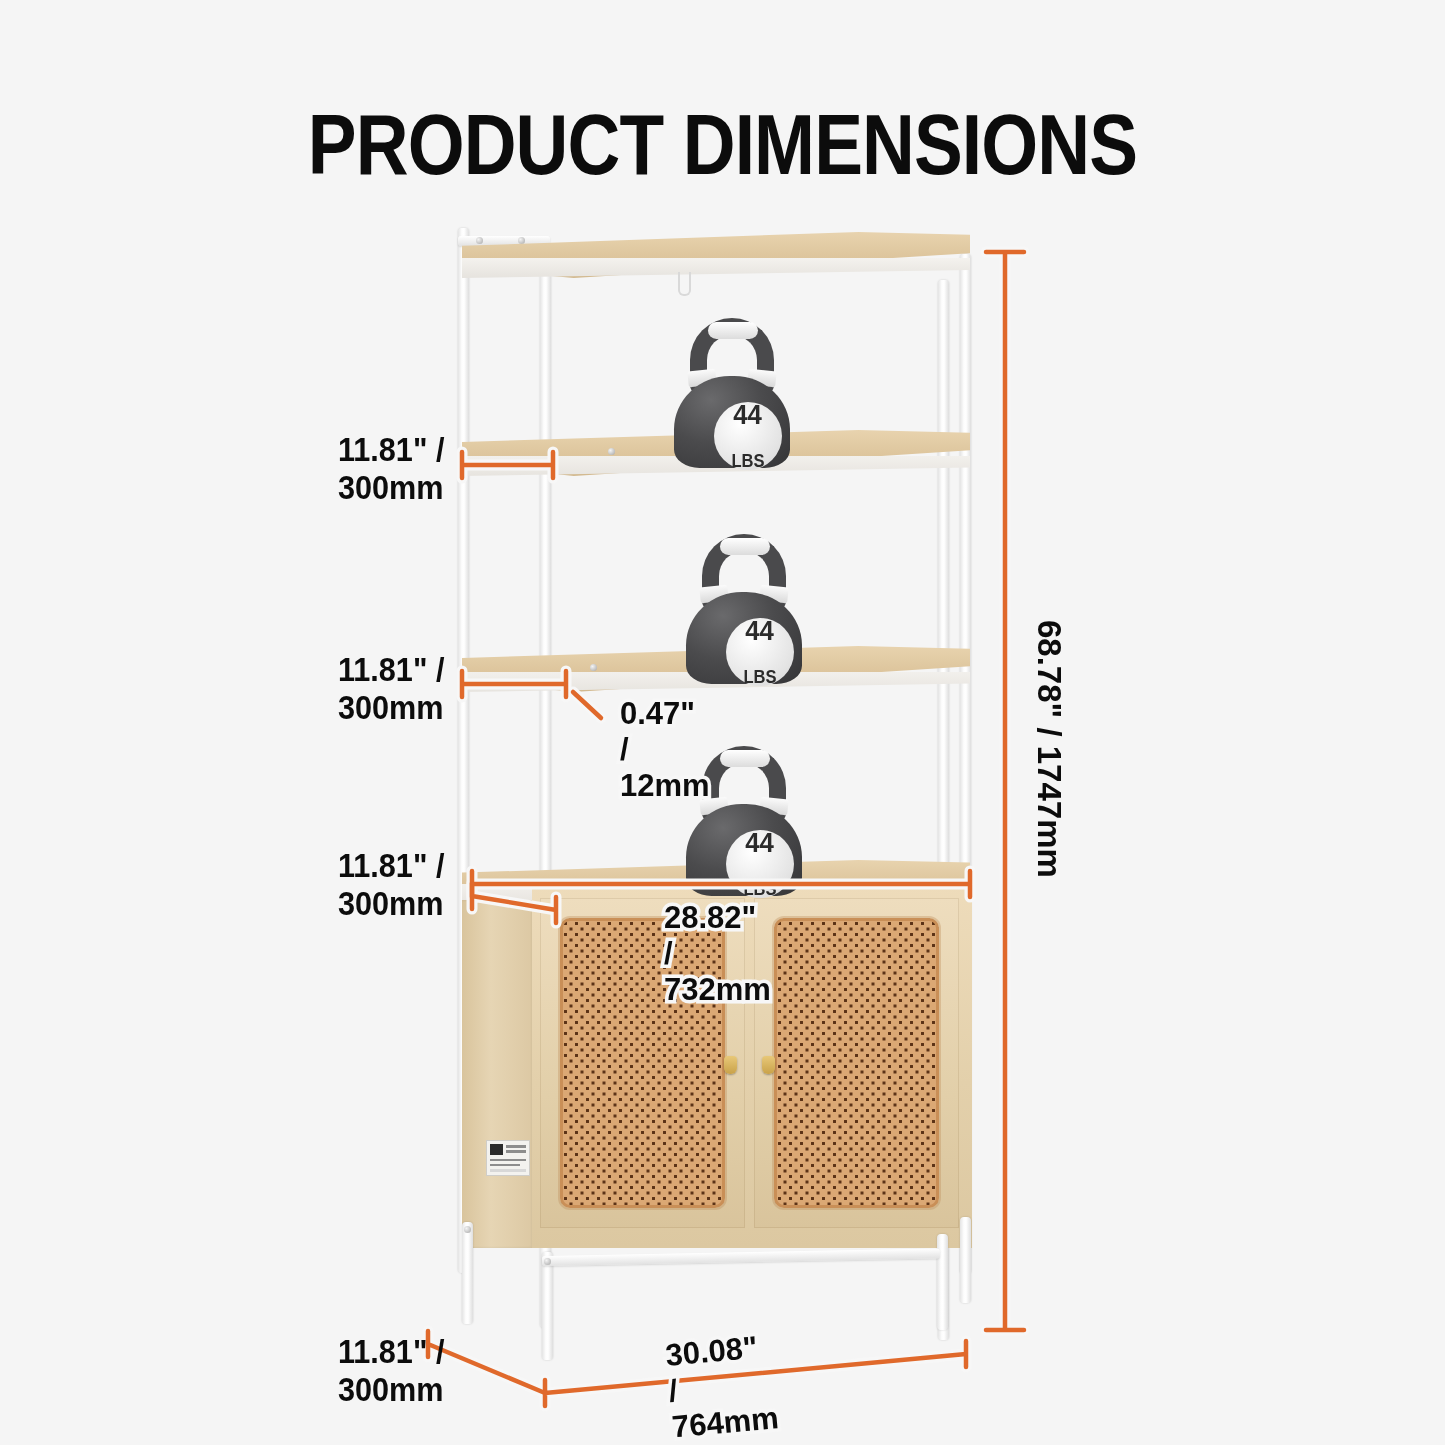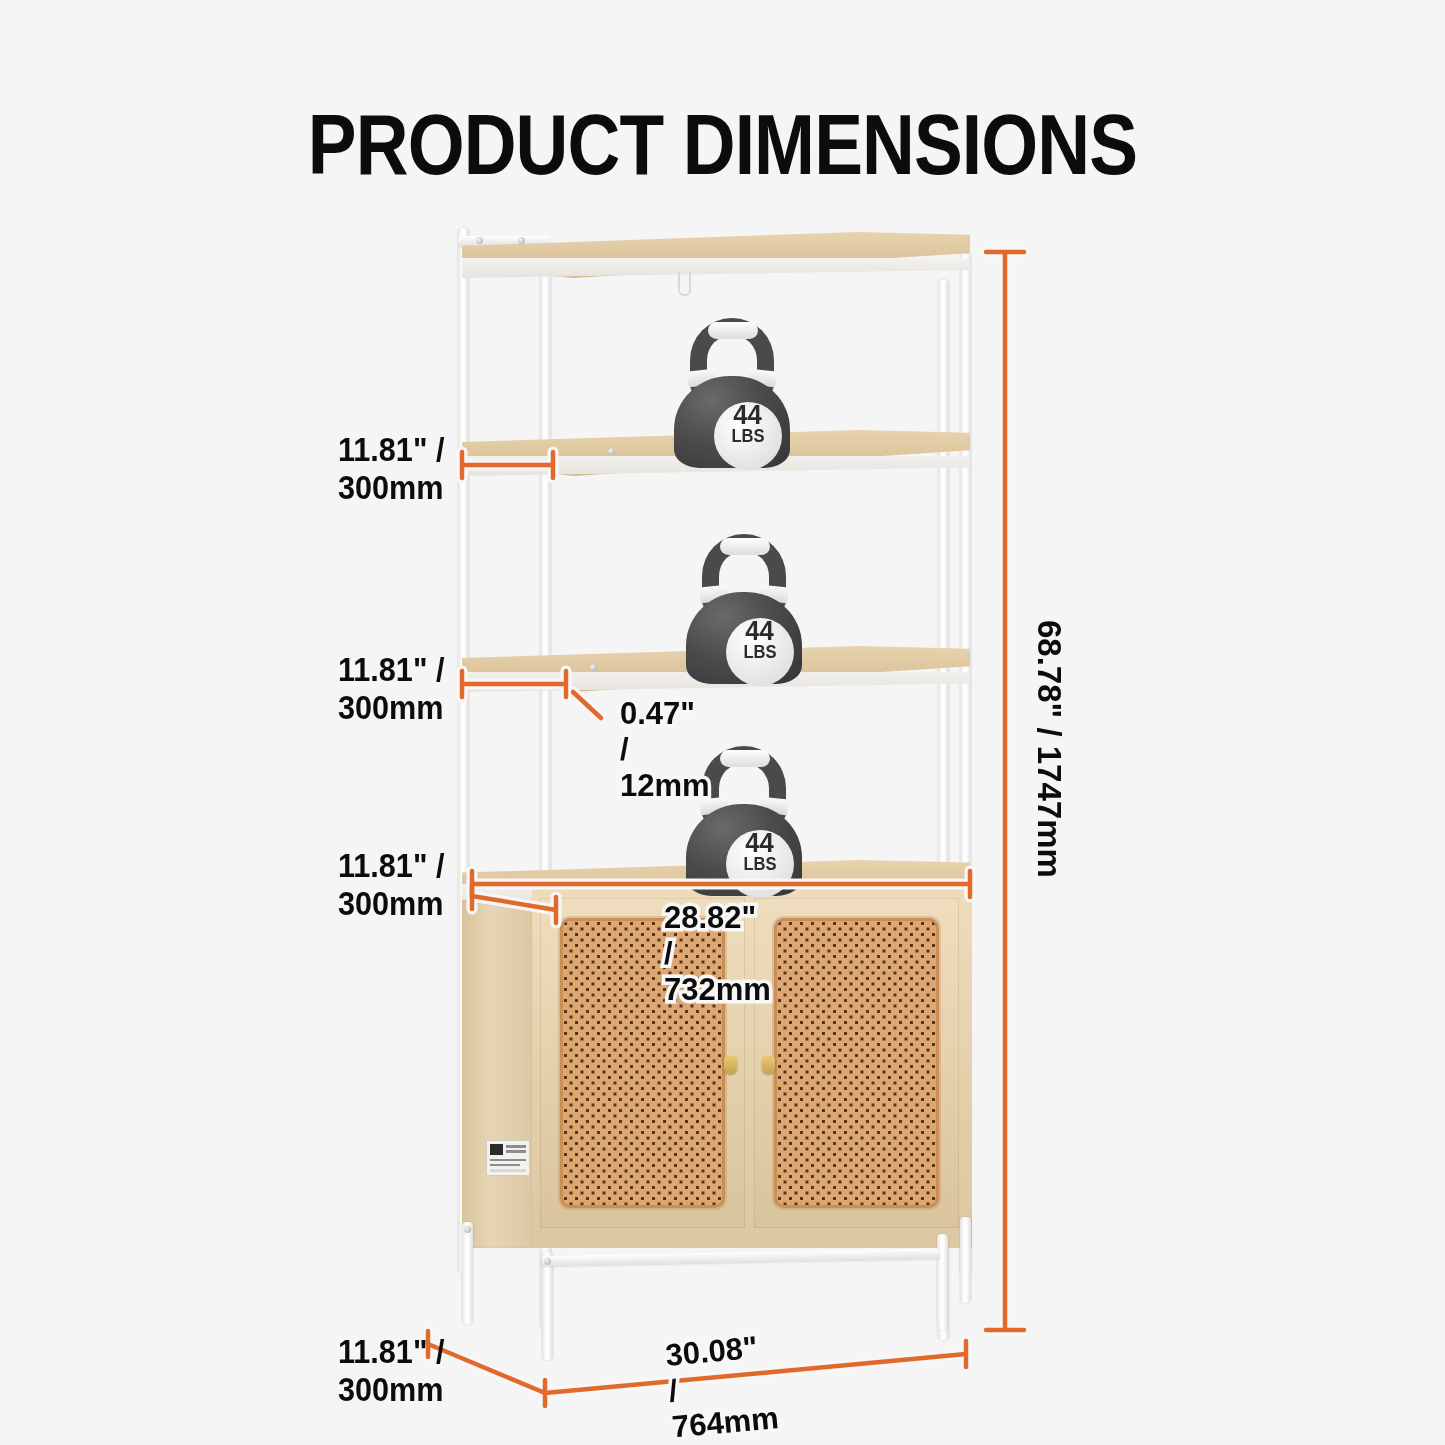--- a/index.html
+++ b/index.html
@@ -80,21 +80,21 @@
         background:linear-gradient(180deg,#ffffff,#dcdcdc);}
   .kb .bandl{position:absolute;left:20px;top:52px;width:28px;height:16px;
         background:linear-gradient(180deg,#fbfbfb,#d9d9d9);transform:rotate(-6deg);border-radius:3px;}
   .kb .bandr{position:absolute;left:80px;top:52px;width:28px;height:16px;
         background:linear-gradient(180deg,#fbfbfb,#d9d9d9);transform:rotate(6deg);border-radius:3px;}
   .kb .body{position:absolute;left:6px;top:58px;width:116px;height:92px;
         border-radius:48% 48% 22% 22%/58% 58% 20% 20%;
         background:radial-gradient(ellipse at 32% 26%,#6a6a6c 0%,#4b4b4d 45%,#343436 100%);}
   .kb .badge{position:absolute;left:46px;top:84px;width:68px;height:68px;border-radius:50%;
         background:radial-gradient(circle at 38% 32%,#ffffff,#e3e3e3 70%,#d3d3d3);
-        display:flex;flex-direction:column;align-items:center;justify-content:flex-start;
+        display:flex;flex-direction:column;align-items:center;justify-content:space-between;
         line-height:.92;}
   .kb .badge .n{font-weight:700;font-size:28px;color:#2b2b2b;transform:scaleX(.92);}
   .kb .badge .u{font-weight:700;font-size:18px;color:#2b2b2b;transform:scaleX(.92);}
 
   
   .dimlabel{position:absolute;font-weight:700;color:#0c0c0c;line-height:1.12;
         transform:scaleX(.9);transform-origin:left center;white-space:pre-line;}
   .dimtext-wrap{position:absolute;}
   .dimtext-wrap .under{position:absolute;left:0;top:0;-webkit-text-stroke:7px #f7f7f7;color:#f7f7f7;}
   .dimtext-wrap .over{position:absolute;left:0;top:0;color:#0c0c0c;}

